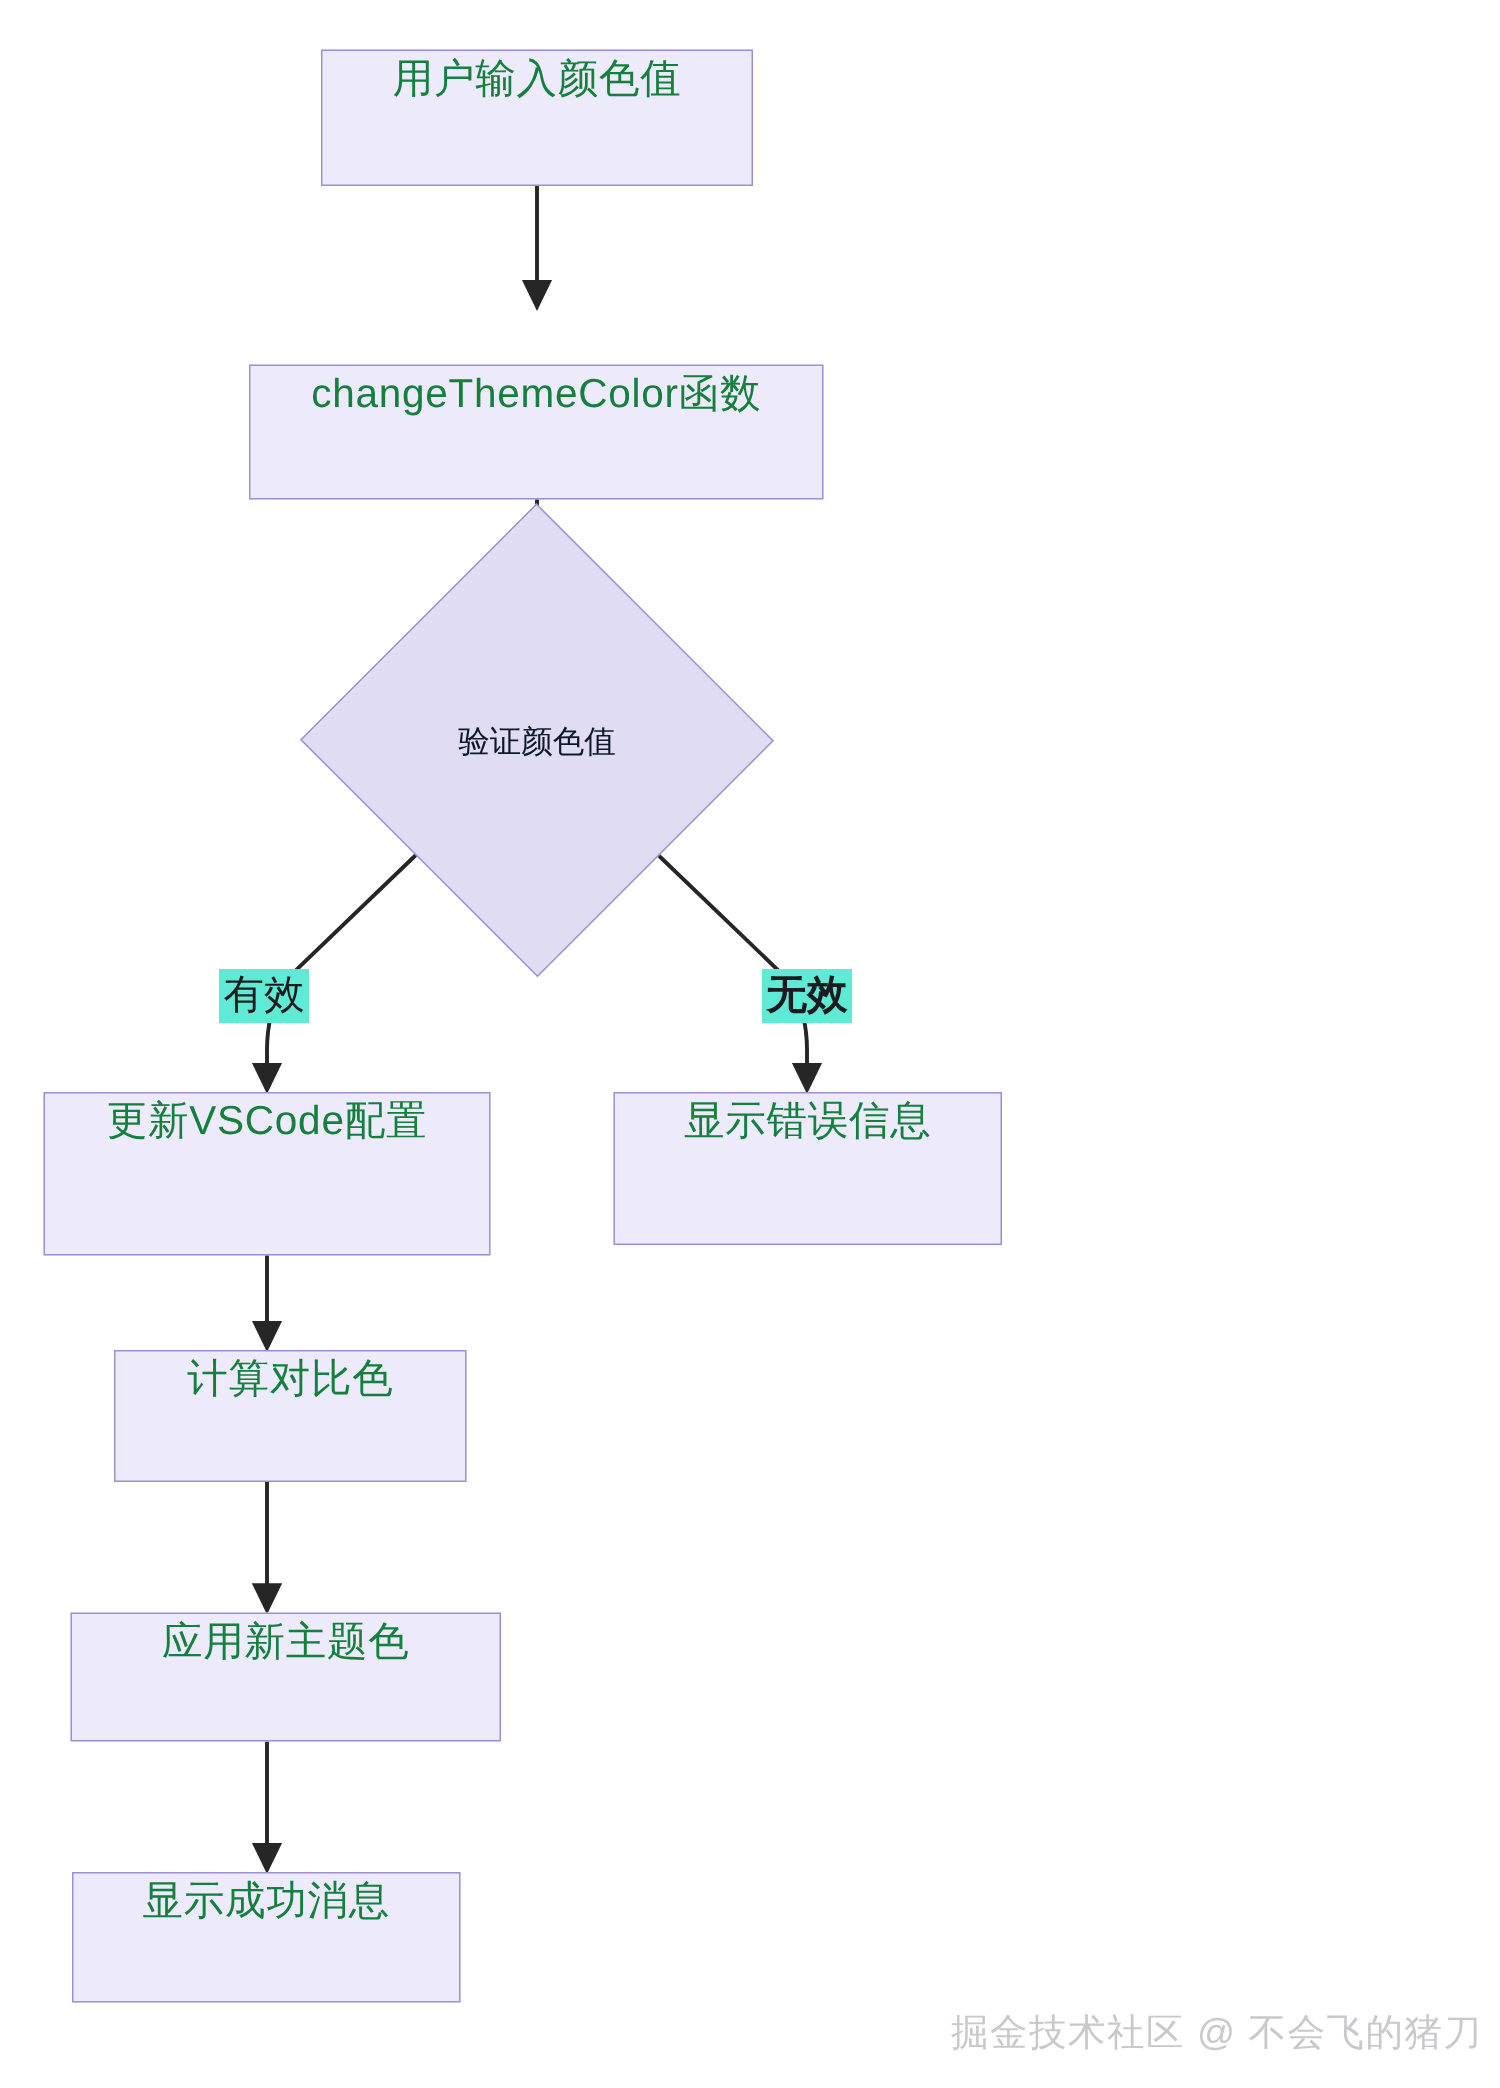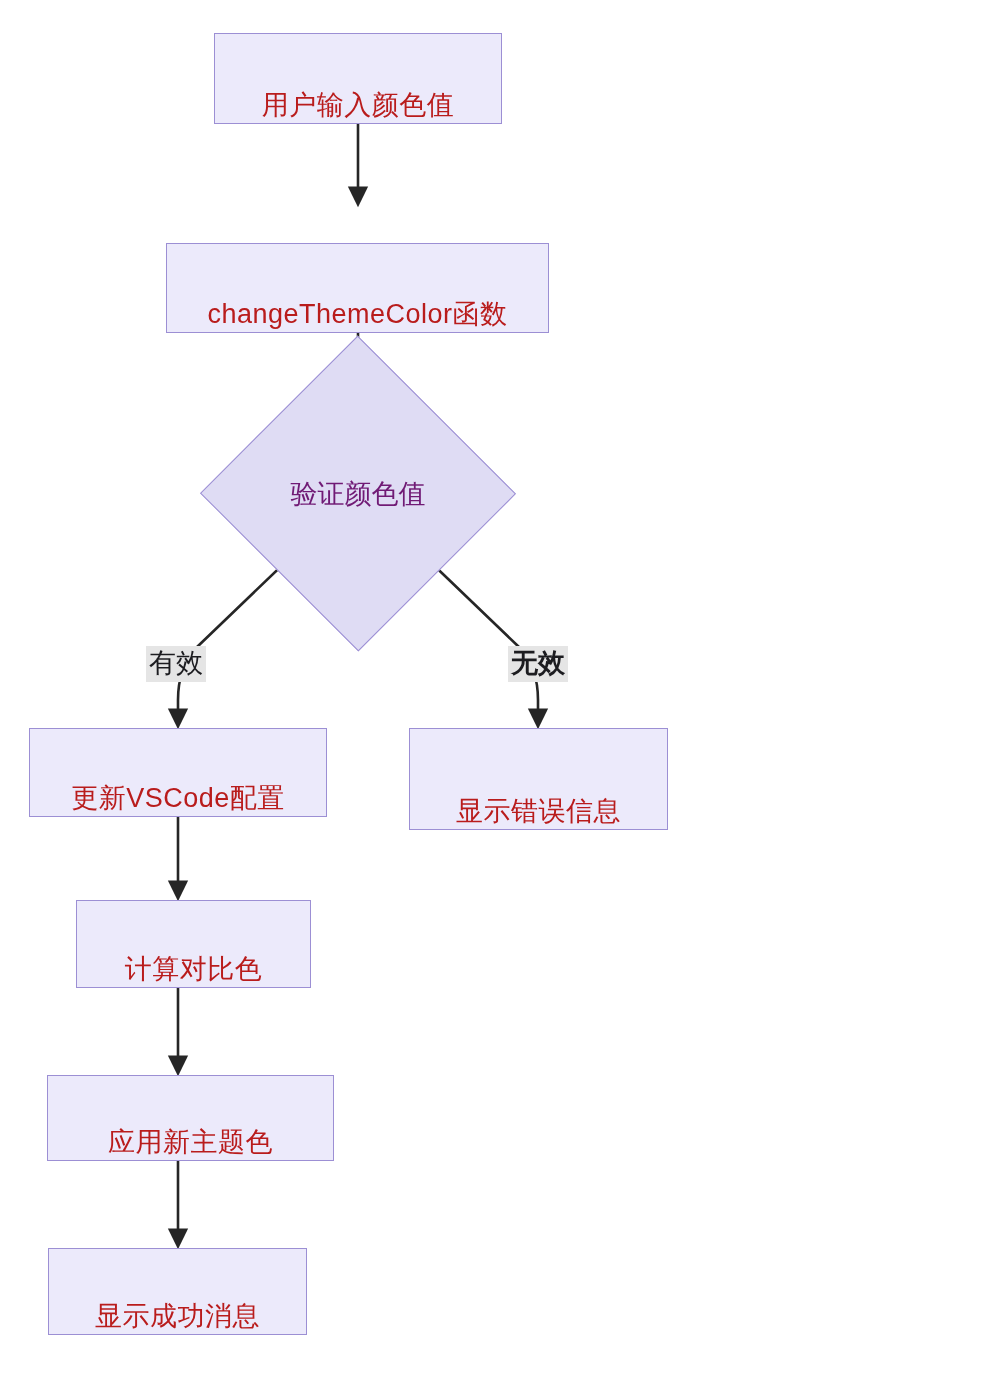--- a/index.html
+++ b/index.html
@@ -26,23 +26,23 @@
     left: 0;
     width: 1000px;
     height: 1392px;
   }
   .node {
     position: absolute;
     box-sizing: border-box;
     background: #ECEAFB;
     border: 1.6px solid #9C8FD4;
     display: flex;
-    align-items: flex-end;
+    align-items: flex-start;
     justify-content: center;
-    color: #b91c1c;
+    color: #15803d;
     font-size: 27px;
     letter-spacing: 0.5px;
     white-space: nowrap;
   }
   .node-decision {
     position: absolute;
     box-sizing: border-box;
     display: flex;
     align-items: center;
     justify-content: center;
@@ -51,27 +51,27 @@
     position: absolute;
     inset: 0;
     background: #DFDCF4;
     border: 1.6px solid #9C8FD4;
     transform: rotate(45deg);
     box-sizing: border-box;
   }
   .node-decision .diamond-label {
     position: relative;
     z-index: 2;
-    font-size: 27px;
-    color: #701a75;
+    font-size: 21px;
+    color: #0f172a;
     white-space: nowrap;
   }
   .edge-label {
     position: absolute;
-    background: #e5e5e5;
+    background: #5eead4;
     color: #1c1c20;
     font-size: 27px;
     line-height: 1.25;
     padding: 1px 3px;
     white-space: nowrap;
   }
   .watermark {
     position: absolute;
     color: #c9c9cd;
     font-size: 25px;
@@ -113,21 +113,21 @@
 
   <div class="node" style="left:166px; top:207px; width:383px; height:90px;margin-top:36px;">
     <span>changeThemeColor函数</span>
   </div>
 
   <div class="node-decision" style="left:246px; top:382px; width:224px; height:223px;">
     <span class="diamond-shape"></span>
     <span class="diamond-label">验证颜色值</span>
   </div>
 
-  <div class="node" style="left:29px; top:728px; width:298px; height:89px;">
+  <div class="node" style="left:29px; top:728px; width:298px; height:109px;">
     <span>更新VSCode配置</span>
   </div>
 
   <div class="node" style="left:409px; top:728px; width:259px; height:102px;font-family:Liberation Mono, monospace;">
     <span>显示错误信息</span>
   </div>
 
   <div class="node" style="left:76px; top:900px; width:235px; height:88px;">
     <span>计算对比色</span>
   </div>
@@ -137,14 +137,15 @@
   </div>
 
   <div class="node" style="left:48px; top:1248px; width:259px; height:87px;">
     <span>显示成功消息</span>
   </div>
 
   <div class="edge-label" style="left:146px; top:646px;">有效</div>
 
   <div class="edge-label" style="left:508px; top:646px;font-weight:bold;">无效</div>
 
+  <div class="watermark" style="left:634px; top:1338px;">掘金技术社区 @ 不会飞的猪刀</div>
 
 </div>
 
 </body></html>

